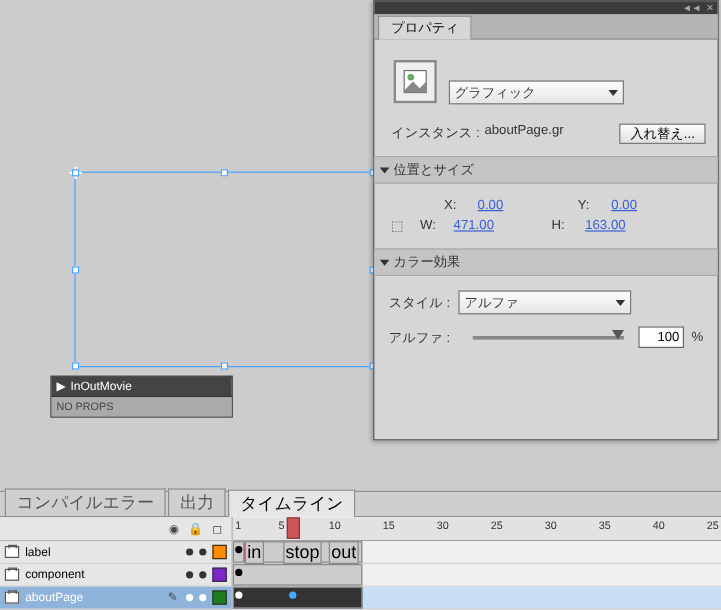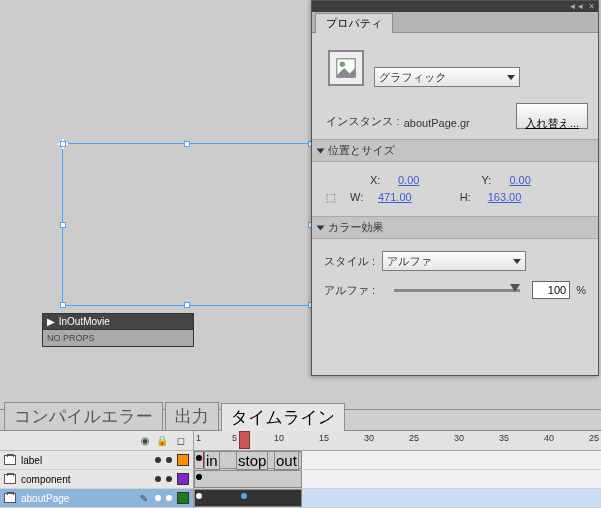--- a/index.html
+++ b/index.html
@@ -31,39 +31,39 @@
 .panel-bar { background:#3c3c3c; height:11px; display:flex; justify-content:flex-end; align-items:center; padding:0 3px; gap:4px; }
 .panel-bar span{color:#aaa; font-size:8px; line-height:1;}
 .panel-tabs { background:#b5b5b5; display:flex; align-items:flex-end; height:21px; border-bottom:1px solid #8d8d8d; }
 .panel-tab { background:#d6d6d6; border:1px solid #8d8d8d; border-bottom:none; font-size:11px; padding:2px 10px; margin-left:3px; margin-bottom:-1px; }
 .panel-body { padding:12px 10px 4px 10px; font-size:11px; color:#333; }
 .type-row{display:flex;gap:10px;align-items:center;padding:4px 0 12px 6px;}
 .type-ic{width:36px;height:36px;border:2px solid #888;display:flex;align-items:center;justify-content:center;background:#eee;position:relative;}
 .type-ic svg{width:22px;height:22px;}
 .sel-drop{border:1px solid #7a7a7a;background:linear-gradient(#fdfdfd,#e5e5e5);height:20px;display:flex;align-items:center;justify-content:space-between;padding:0 4px;font-size:11px;}
 .sel-drop .arr{border-left:4px solid transparent;border-right:4px solid transparent;border-top:5px solid #333;}
-.inst-row{display:flex;align-items:flex-end;gap:4px;padding:4px 0 10px 4px;}
-.swap-btn{border:1px solid #7a7a7a;background:linear-gradient(#fdfdfd,#e0e0e0);height:17px;padding:12px 8px;font-size:11px;margin-left:auto;text-decoration:underline;}
+.inst-row{display:flex;align-items:flex-start;gap:4px;padding:4px 0 10px 4px;}
+.swap-btn{border:1px solid #7a7a7a;background:linear-gradient(#fdfdfd,#e0e0e0);height:17px;padding:0 8px;font-size:11px;margin-left:auto;}
 .sect { margin: 0 -10px; }
 .sect-hd{background:#c4c4c4;border-top:1px solid #a8a8a8;border-bottom:1px solid #a8a8a8;padding:3px 6px;font-size:11px;display:flex;align-items:center;gap:5px;}
 .tw{width:0;height:0;border-top:4px solid transparent;border-bottom:4px solid transparent;border-left:5px solid #333;}
 .tw.open{transform:rotate(90deg);}
 .sect-bd{padding:8px 12px;}
 .prow{display:flex;align-items:center;gap:6px;margin:4px 0;font-size:11px;}
 .plbl{width:22px;}
 .plnk{color:#3860d6;text-decoration:underline;}
 .link-ic{width:14px;height:14px;display:inline-flex;align-items:center;justify-content:center;color:#555;margin-right:6px;}
 .slider{flex:1;height:3px;background:#888;position:relative;margin:0 6px;}
 .slider .thumb{position:absolute;right:0;top:-5px;width:0;height:0;border-left:5px solid transparent;border-right:5px solid transparent;border-top:8px solid #555;}
 .numbox{border:1px solid #666;background:#fff;width:38px;height:18px;font-size:11px;text-align:right;padding:1px 3px;}
 
 
 .bottom { position:absolute; left:0; bottom:0; width:601px; background:#e6e6e6; border-top:1px solid #8d8d8d; }
 .btabs{display:flex;align-items:flex-end;background:#cfcfcf;height:21px;border-bottom:1px solid #8d8d8d;padding-left:4px;}
-.btab{font-size:17px;padding:2px 9px;border:1px solid #8d8d8d;border-bottom:none;background:#cfcfcf;color:#555;margin-right:2px;}
+.btab{font-size:14px;padding:2px 9px;border:1px solid #8d8d8d;border-bottom:none;background:#cfcfcf;color:#555;margin-right:2px;}
 .btab.active{background:#e6e6e6;color:#000;margin-bottom:-1px;}
 
 .timeline{display:flex;font-size:10px;}
 .layers{width:194px;border-right:1px solid #a0a0a0;background:#e6e6e6;}
 .lhdr{height:20px;display:flex;align-items:center;justify-content:flex-end;gap:6px;padding:0 6px;border-bottom:1px solid #bbb;}
 .ic{width:12px;height:12px;display:inline-flex;align-items:center;justify-content:center;color:#444;}
 .lrow{height:19px;display:flex;align-items:center;padding:0 4px;gap:5px;border-bottom:1px solid #d0d0d0;}
 .lrow.active{background:#8fb4dc;color:#fff;}
 .licon{width:12px;height:10px;background:#fff;border:1px solid #555;position:relative;}
 .licon::before{content:"";position:absolute;top:-2px;left:2px;width:5px;height:2px;border:1px solid #555;border-bottom:none;}

